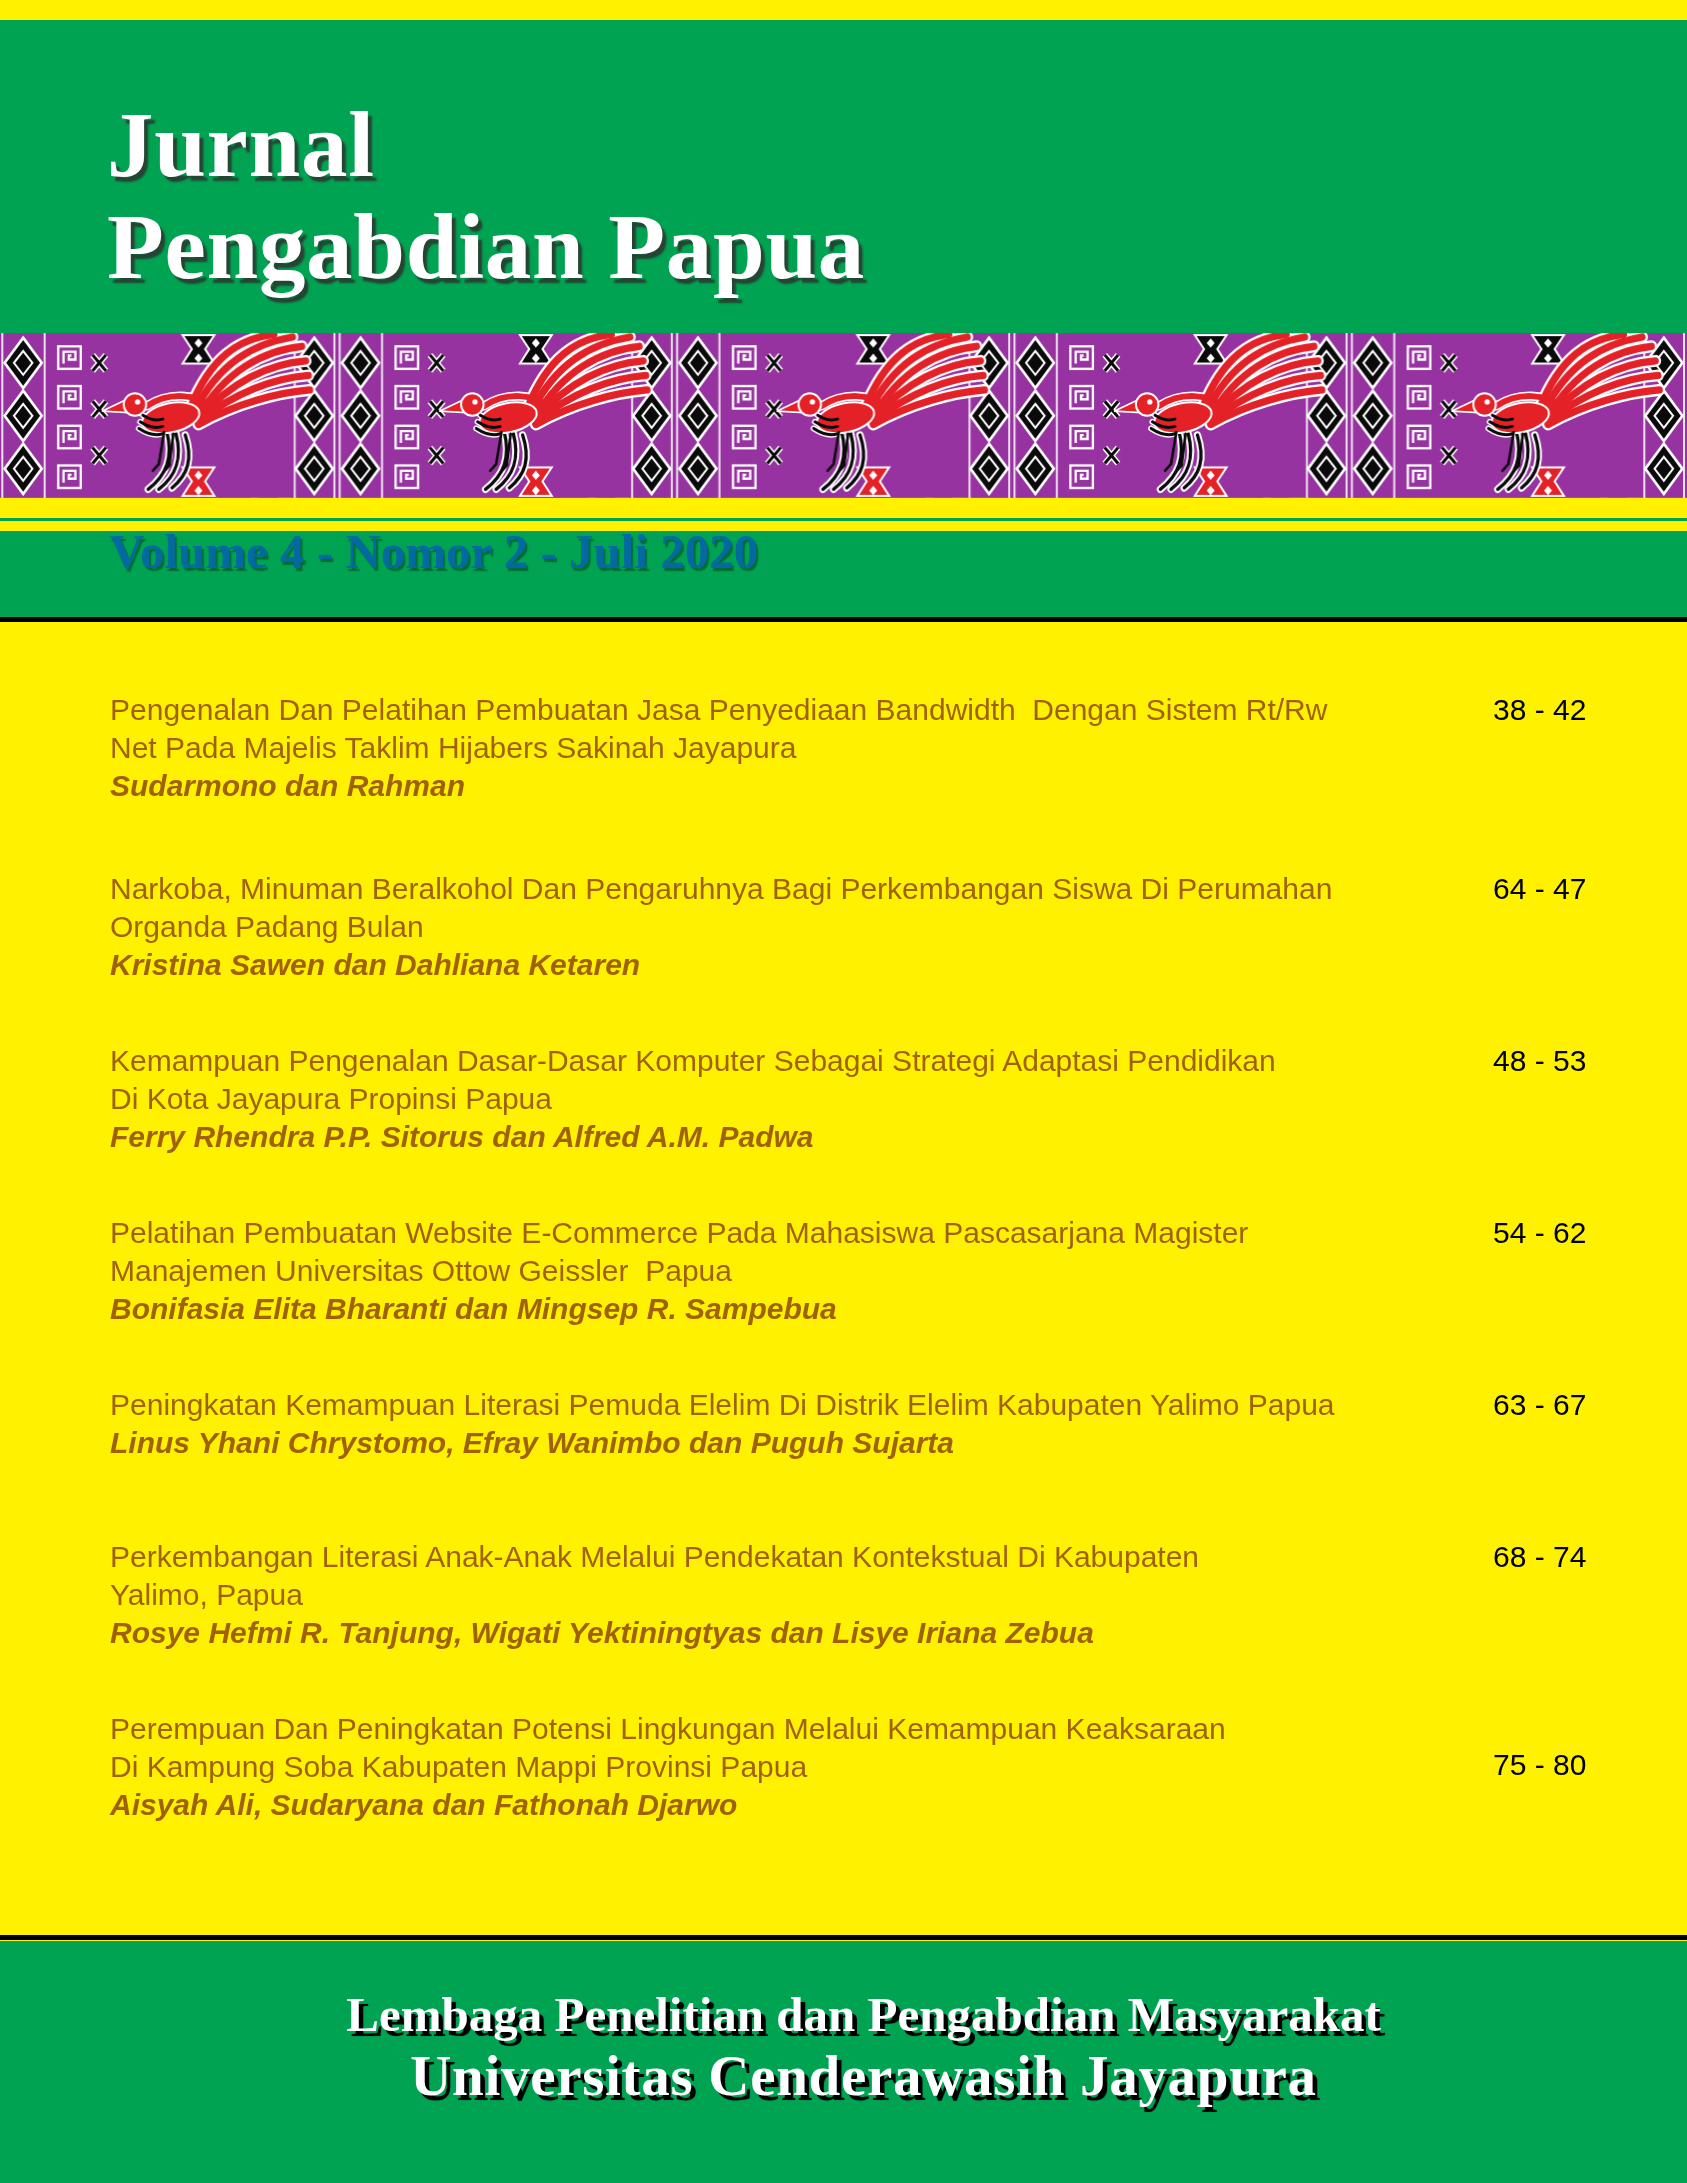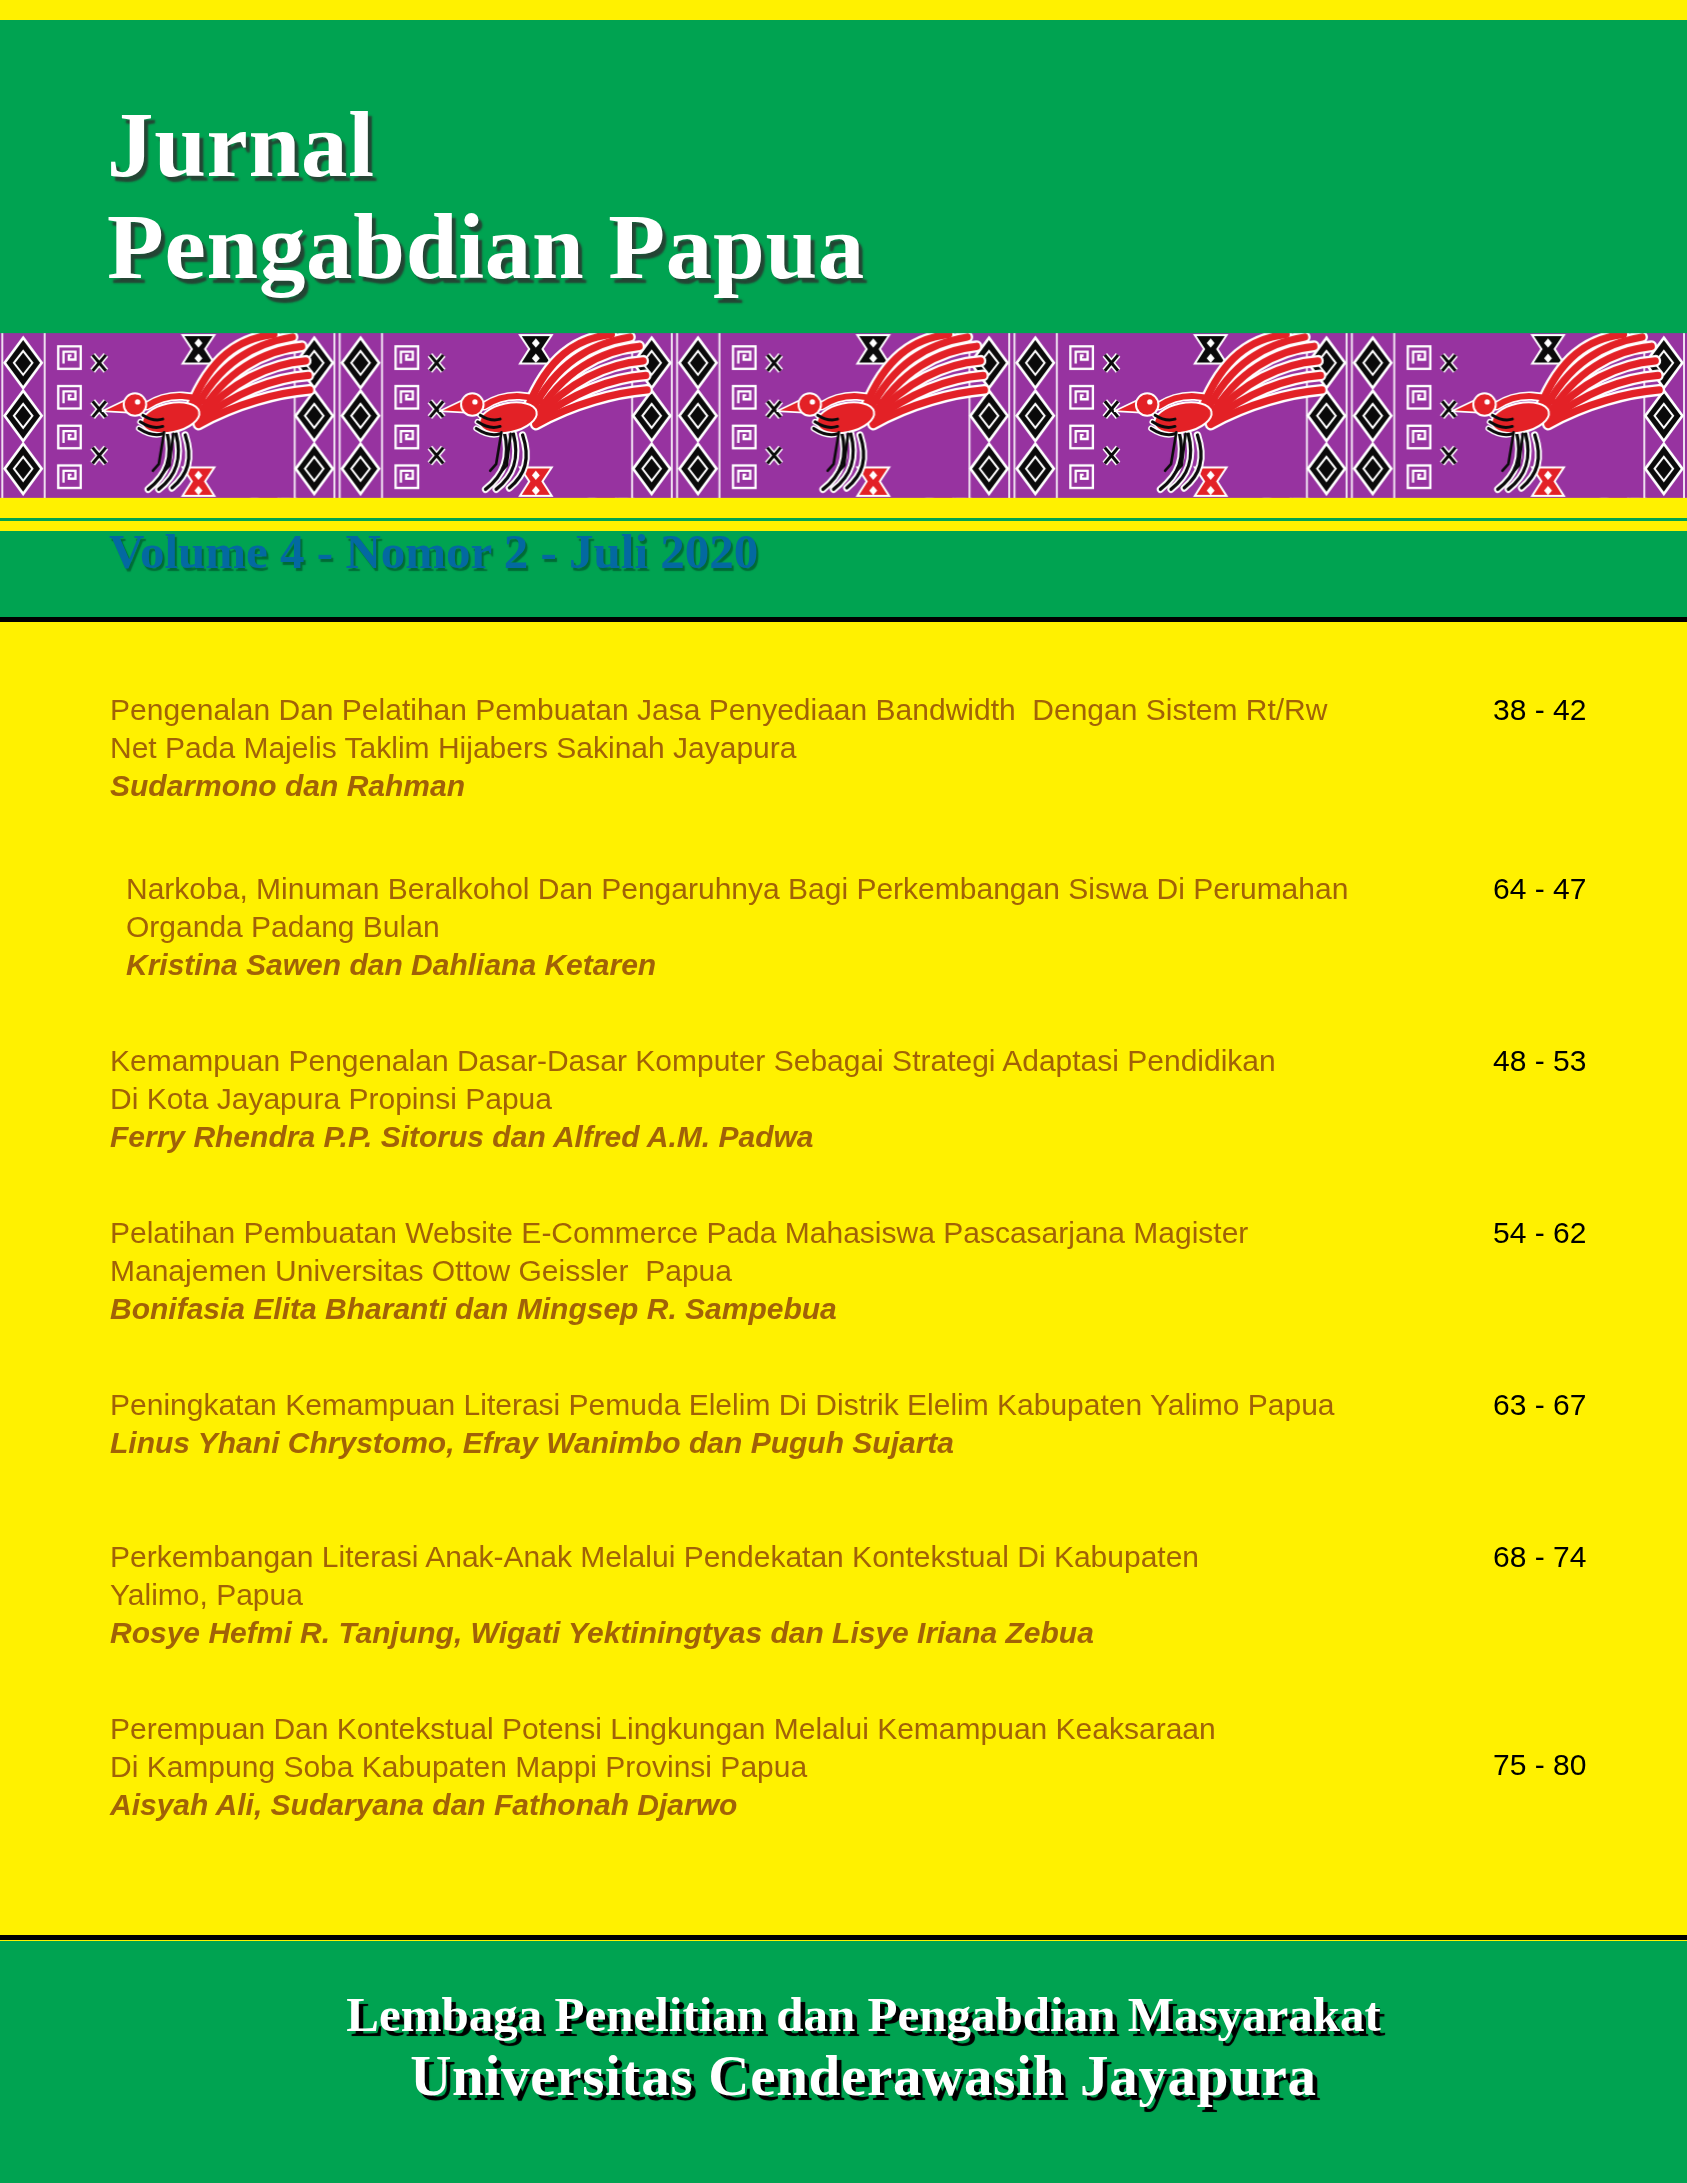--- a/index.html
+++ b/index.html
@@ -168,21 +168,21 @@
 
 <div>
 
   <div class="toc-entry" style="top:691px;">
     <span class="toc-line">Pengenalan Dan Pelatihan Pembuatan Jasa Penyediaan Bandwidth  Dengan Sistem Rt/Rw</span>
     <span class="toc-line">Net Pada Majelis Taklim Hijabers Sakinah Jayapura</span>
     <span class="toc-line toc-authors">Sudarmono dan Rahman</span>
   </div>
   <div class="toc-pages" style="top:691px;">38 - 42</div>
 
-  <div class="toc-entry" style="top:870px;margin-left:16px;">
+  <div class="toc-entry" style="top:870px;">
     <span class="toc-line">Narkoba, Minuman Beralkohol Dan Pengaruhnya Bagi Perkembangan Siswa Di Perumahan</span>
     <span class="toc-line">Organda Padang Bulan</span>
     <span class="toc-line toc-authors">Kristina Sawen dan Dahliana Ketaren</span>
   </div>
   <div class="toc-pages" style="top:870px;">64 - 47</div>
 
   <div class="toc-entry" style="top:1042px;">
     <span class="toc-line">Kemampuan Pengenalan Dasar-Dasar Komputer Sebagai Strategi Adaptasi Pendidikan</span>
     <span class="toc-line">Di Kota Jayapura Propinsi Papua</span>
     <span class="toc-line toc-authors">Ferry Rhendra P.P. Sitorus dan Alfred A.M. Padwa</span>
@@ -203,21 +203,21 @@
   <div class="toc-pages" style="top:1386px;">63 - 67</div>
 
   <div class="toc-entry" style="top:1538px;">
     <span class="toc-line">Perkembangan Literasi Anak-Anak Melalui Pendekatan Kontekstual Di Kabupaten</span>
     <span class="toc-line">Yalimo, Papua</span>
     <span class="toc-line toc-authors">Rosye Hefmi R. Tanjung, Wigati Yektiningtyas dan Lisye Iriana Zebua</span>
   </div>
   <div class="toc-pages" style="top:1538px;">68 - 74</div>
 
   <div class="toc-entry" style="top:1710px;">
-    <span class="toc-line">Perempuan Dan Kontekstual Potensi Lingkungan Melalui Kemampuan Keaksaraan</span>
+    <span class="toc-line">Perempuan Dan Peningkatan Potensi Lingkungan Melalui Kemampuan Keaksaraan</span>
     <span class="toc-line">Di Kampung Soba Kabupaten Mappi Provinsi Papua</span>
     <span class="toc-line toc-authors">Aisyah Ali, Sudaryana dan Fathonah Djarwo</span>
   </div>
   <div class="toc-pages" style="top:1710px;margin-top:36px;">75 - 80</div>
 
 </div>
 
 <div class="band blackline" style="top:1915px;height:5.3px;"></div>
 <div class="band green" style="top:1921px;height:263px;"></div>
 <div class="footer-line footer-line1">Lembaga Penelitian dan Pengabdian Masyarakat</div>

